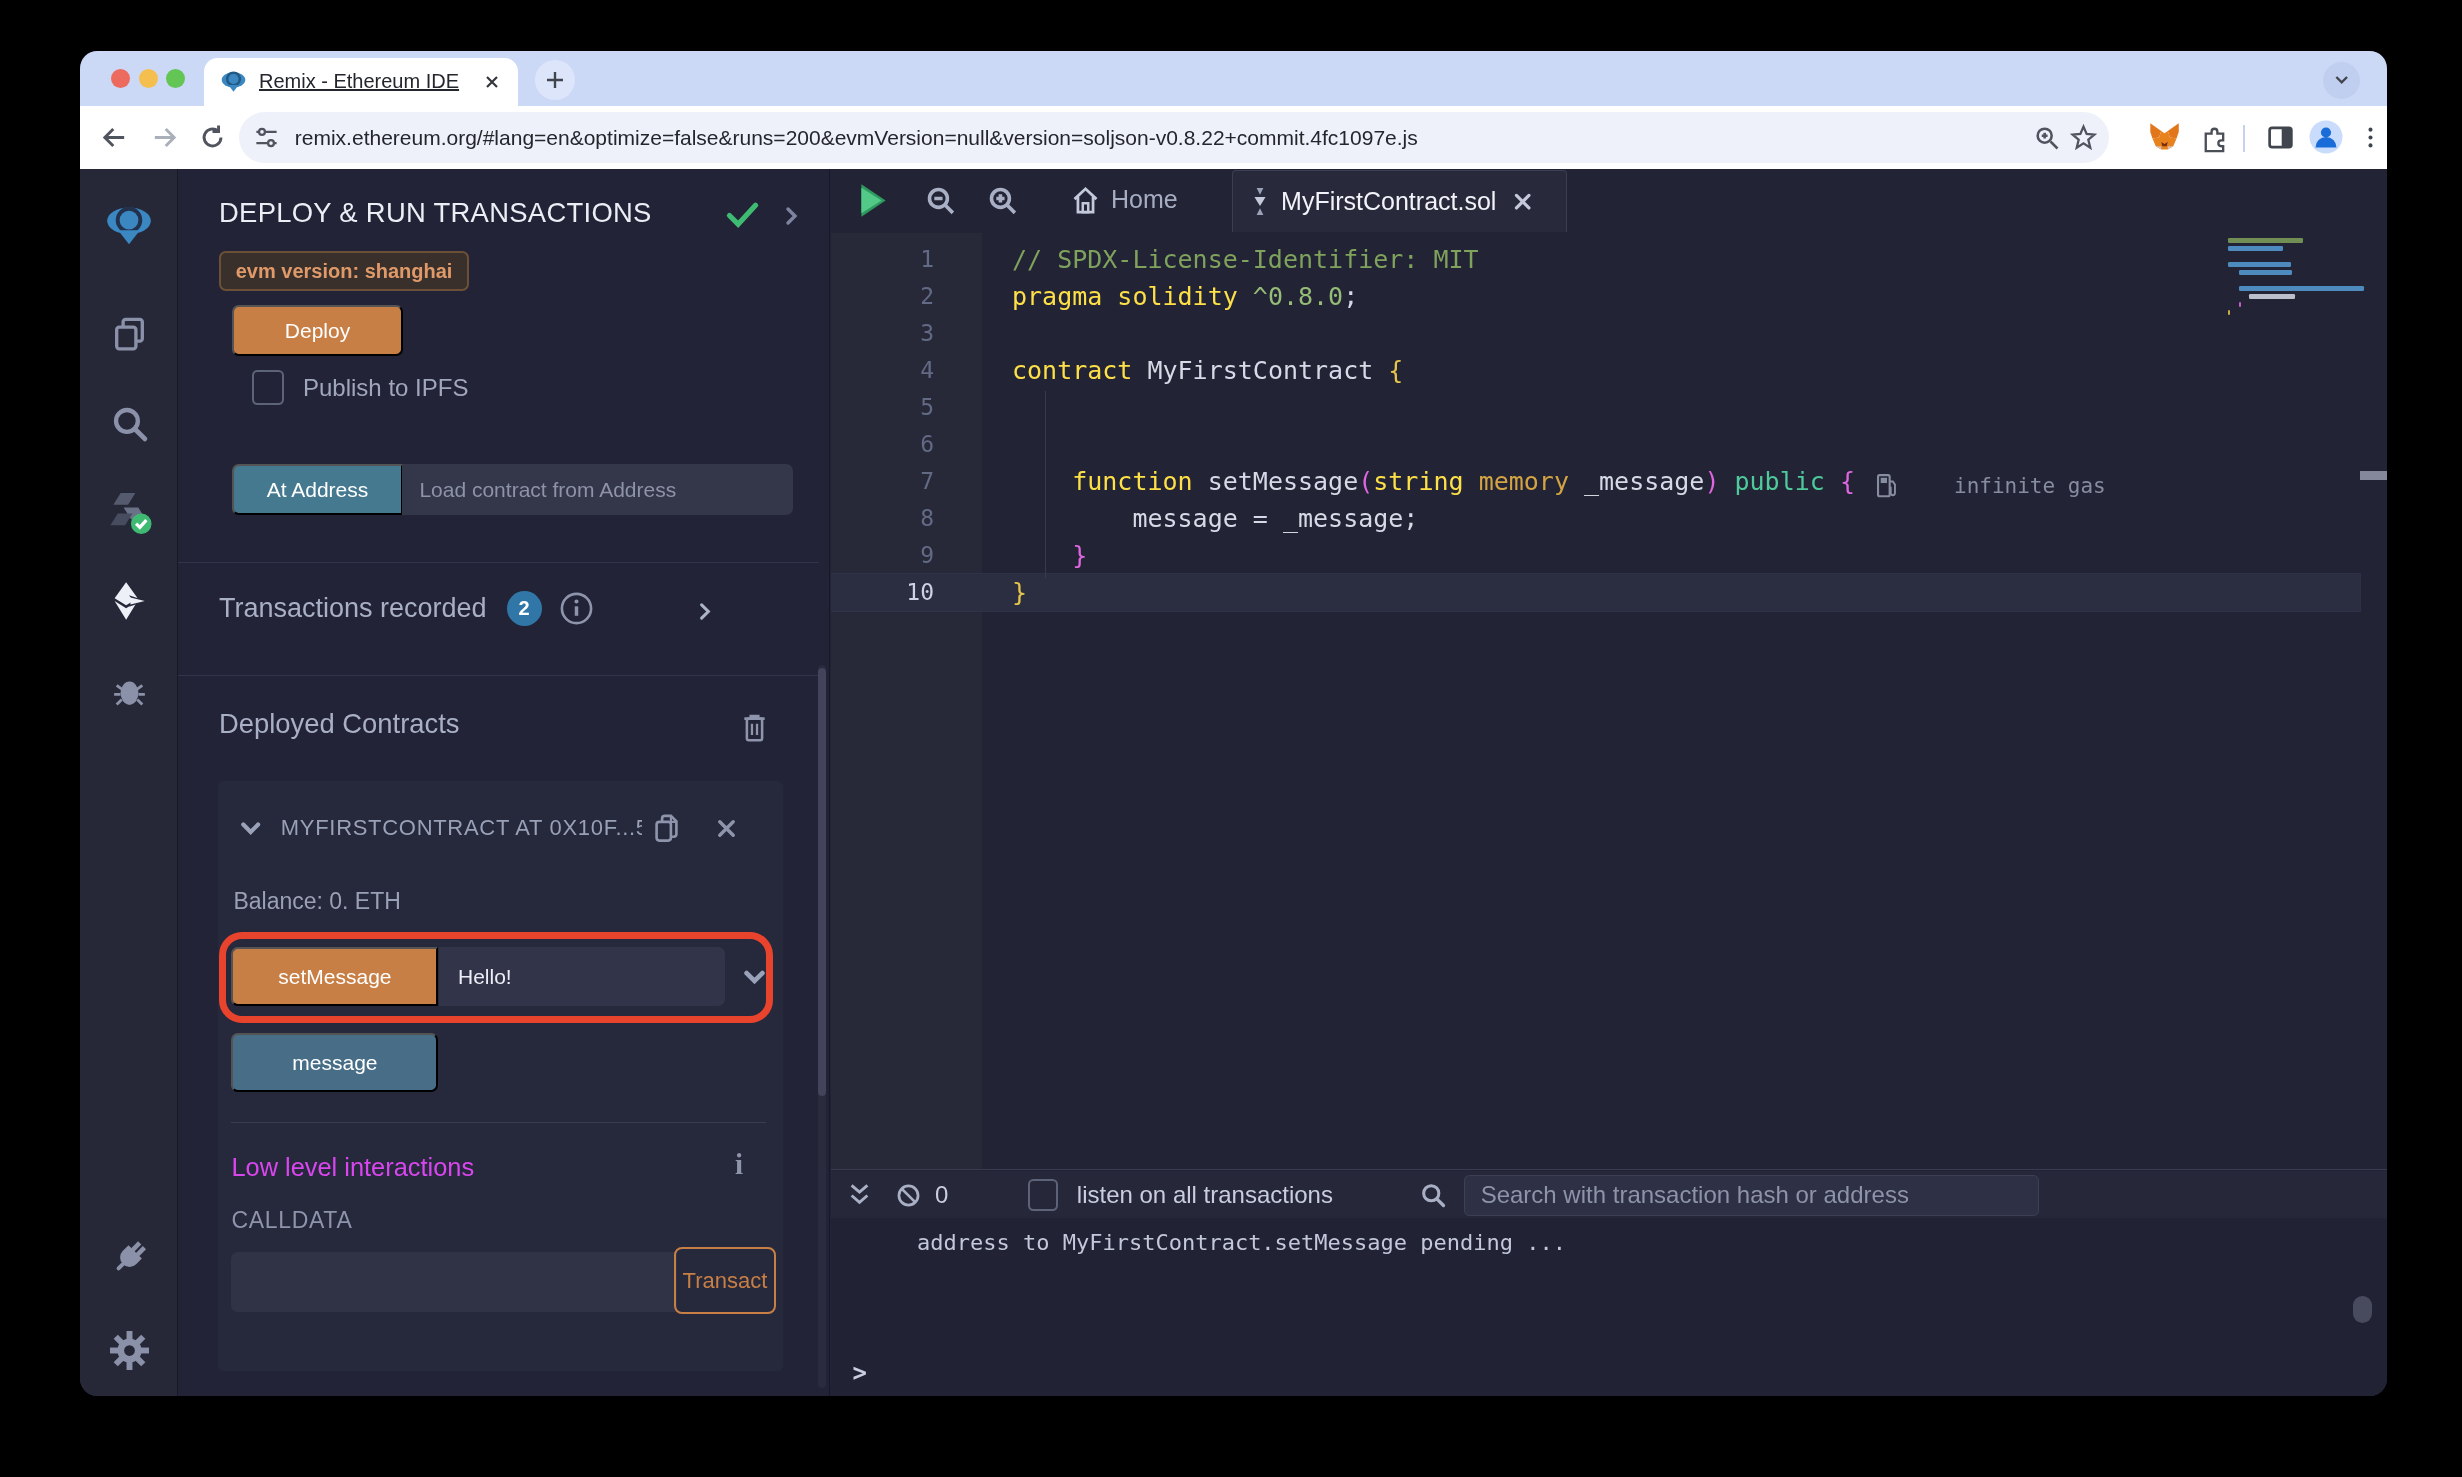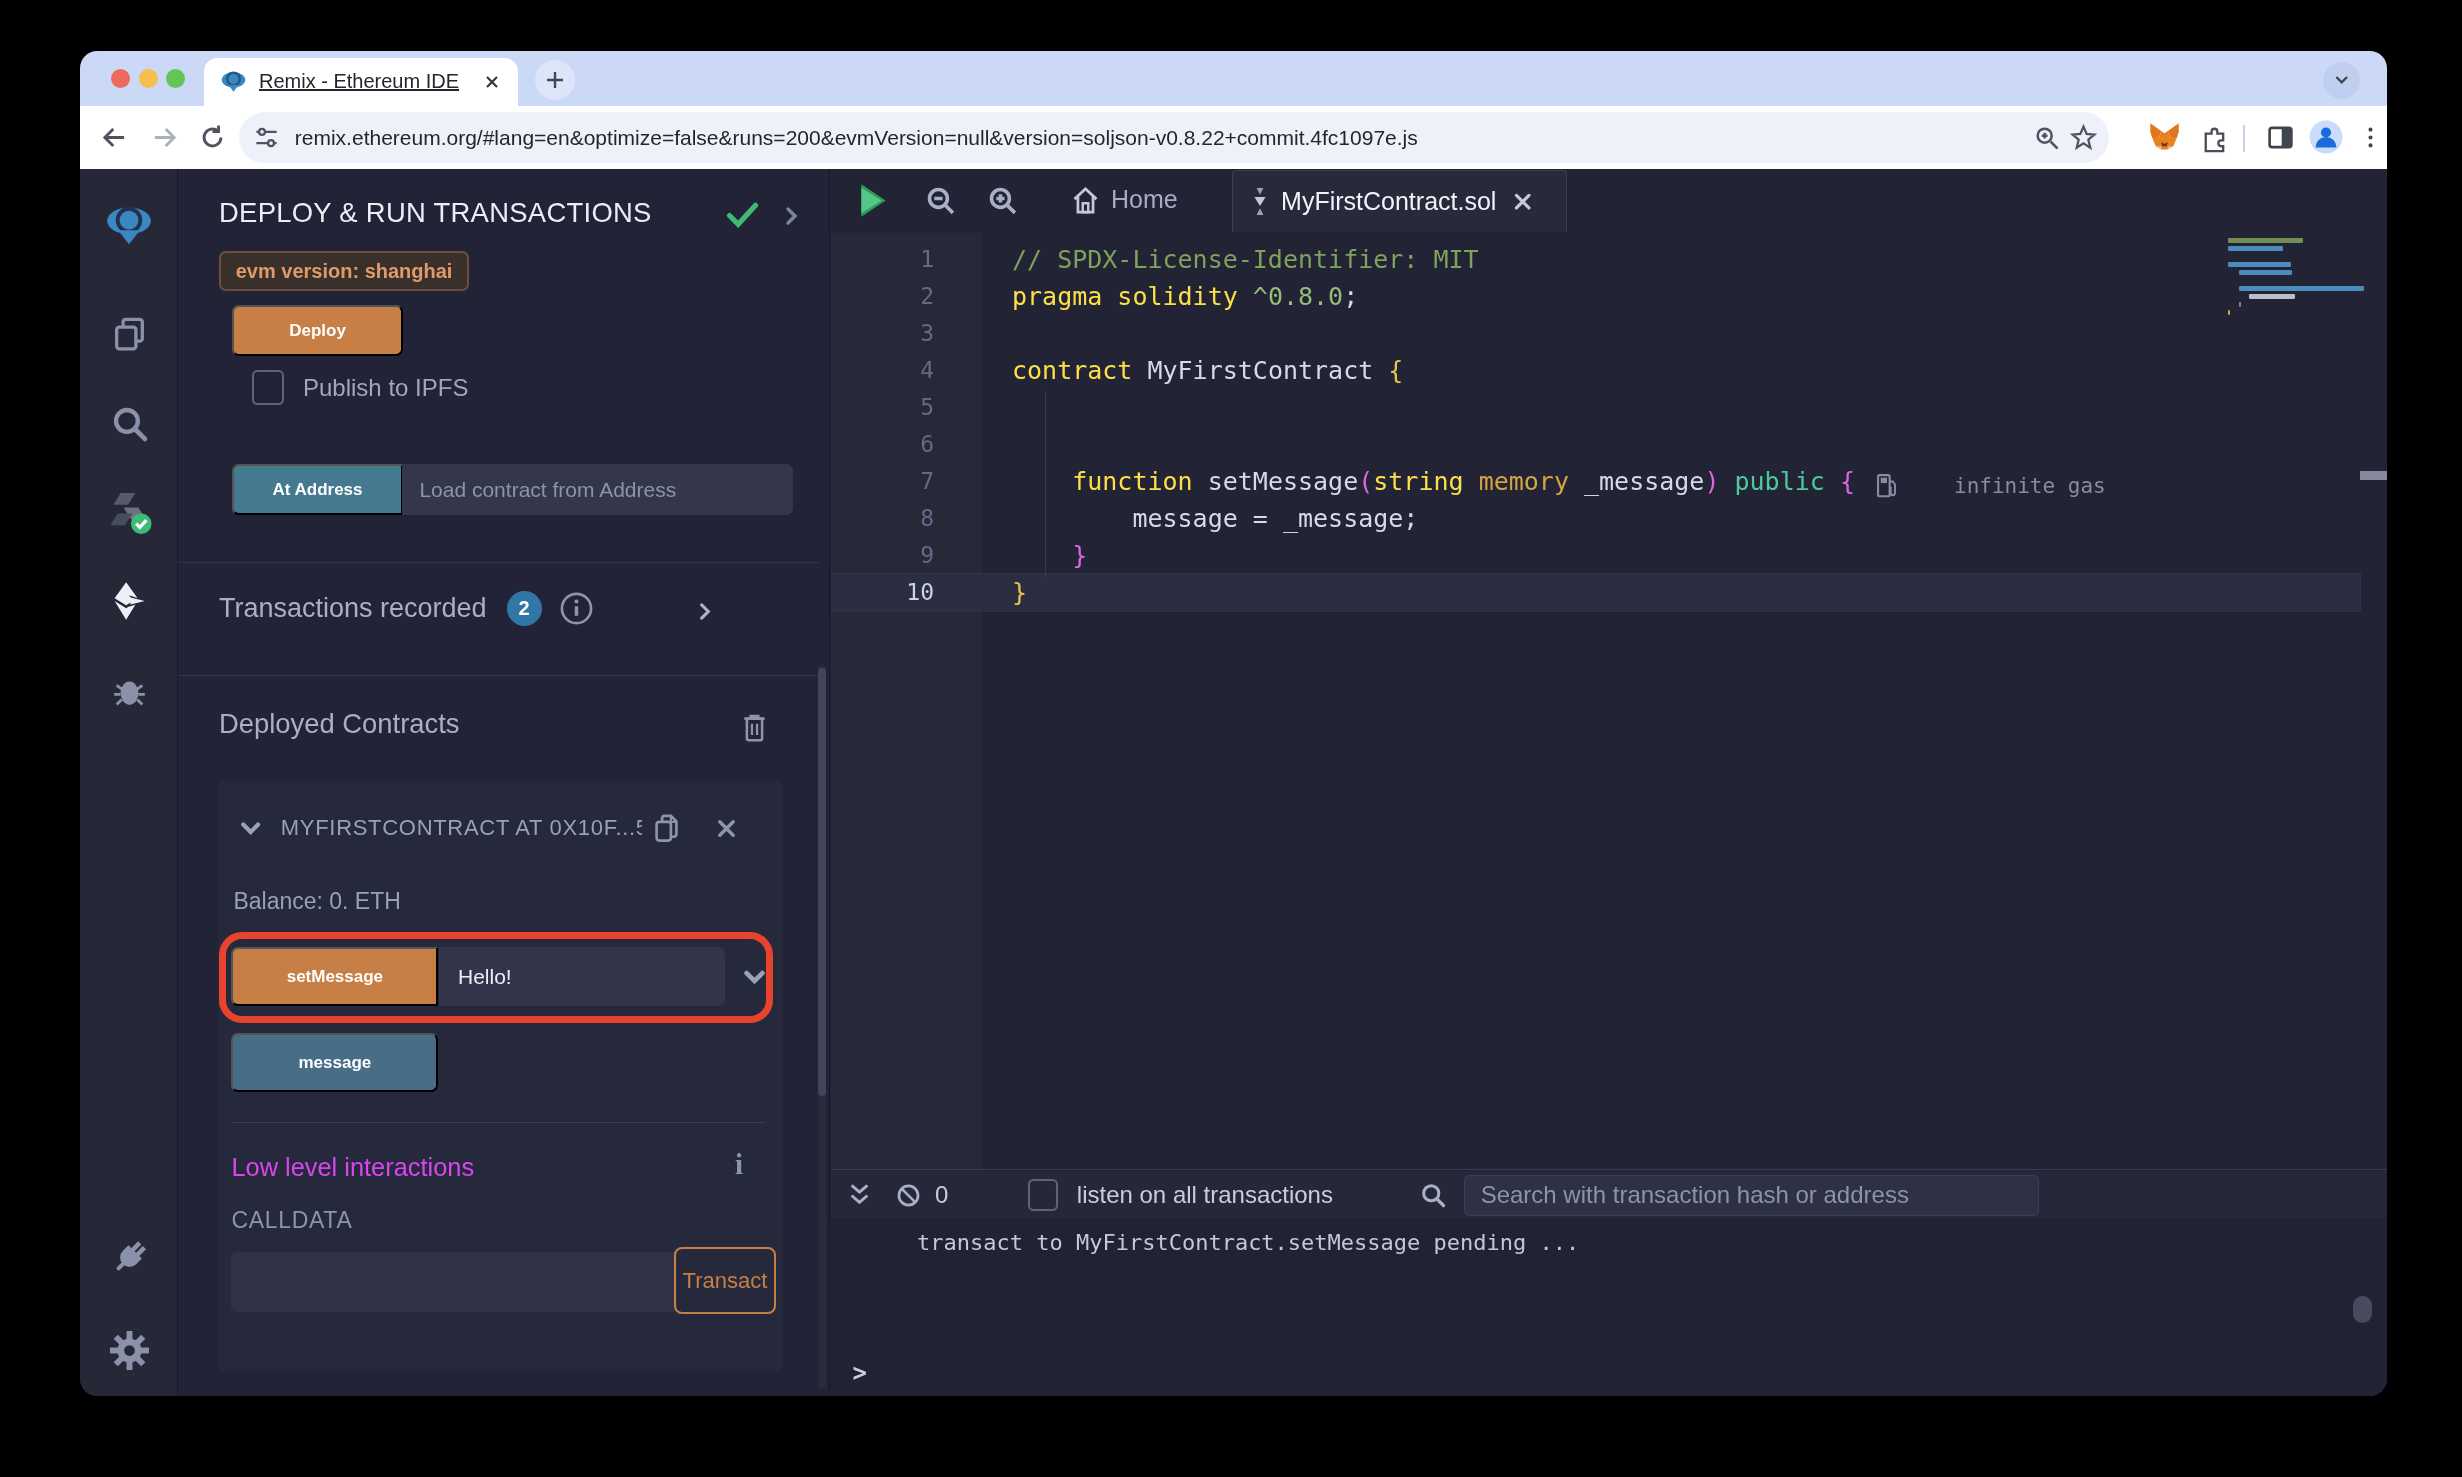--- a/index.html
+++ b/index.html
@@ -29,21 +29,21 @@
   .app{position:absolute;left:0;top:118px;width:100%;height:1227px;background:#222336;}
   .iconbar{position:absolute;left:0;top:0;width:97px;height:100%;background:#262838;border-right:1.3px solid #181926;}
   .ibar-ic{position:absolute;left:24px;width:50px;height:50px;display:flex;align-items:center;justify-content:center;}
   .sidepanel{position:absolute;left:98px;top:0;width:651px;height:100%;background:#222336;border-right:1.3px solid #181926;}
   .sp-title{position:absolute;left:41px;top:28px;font-size:27.4px;font-weight:500;color:#eceef6;letter-spacing:0.3px;}
   .sp-check{position:absolute;left:547px;top:32px;}
   .sp-chev{position:absolute;left:601px;top:35px;}
   .evmbadge{position:absolute;left:41px;top:82px;height:36px;padding:0 14.7px;display:flex;align-items:center;
             background:#39302b;border:2px solid #6b4f37;border-radius:6.7px;font-size:20px;color:#e09a6a;font-weight:600;}
   .btn{position:absolute;border-radius:6.7px;display:flex;align-items:center;justify-content:center;
-       font-size:17px;font-weight:700;color:#fff;}
+       font-size:21px;font-weight:400;color:#fff;}
   .deploy-btn{left:54px;top:136px;width:171px;height:51px;background:#c87f45;}
   .chkrow{position:absolute;left:55px;top:201px;display:flex;align-items:center;}
   .chkbox{width:28px;height:31px;border:2.7px solid #5d6378;border-radius:5.4px;background:transparent;}
   .chkrow span{margin-left:19px;font-size:24px;color:#a0a7bc;}
   .ataddr-btn{left:54px;top:295px;width:171px;height:51px;background:#45798f;border-radius:6.7px 0 0 6.7px;}
   .ataddr-input{position:absolute;left:224px;top:295px;width:391px;height:51px;background:#34364a;border:none;
         border-radius:0 6.7px 6.7px 0;color:#e8eaf2;font-size:21px;padding:0 17.4px;box-sizing:border-box;
         font-family:"Liberation Sans",sans-serif;}
   .ataddr-input::placeholder{color:#8d93a8;}
   .sp-div{position:absolute;left:0;width:641px;height:1.3px;background:#31344a;}
@@ -532,21 +532,21 @@
         <span class="tt-ic" style="margin-left:80px">
           <svg width="28" height="28" viewBox="0 0 24 24">
                 <circle cx="10.5" cy="10.5" r="6.5" fill="none" stroke="#a9b0c6" stroke-width="2.6"></circle>
                 <path d="M15.5 15.5 L21 21" stroke="#a9b0c6" stroke-width="2.8" stroke-linecap="round"></path>
               </svg>
             </span>
         <input class="term-search" placeholder="Search with transaction hash or address" style="">
       </div>
 
       <div class="term-body">
-        <div class="term-log">transact to MyFirstContract.setMessage pending ...</div>
+        <div class="term-log">address to MyFirstContract.setMessage pending ...</div>
         <div class="term-prompt">&gt;</div>
       </div>
       <div class="term-thumb"></div>
     </div>
   </div>
  </div>
 </div>
 
 
 </body></html>

